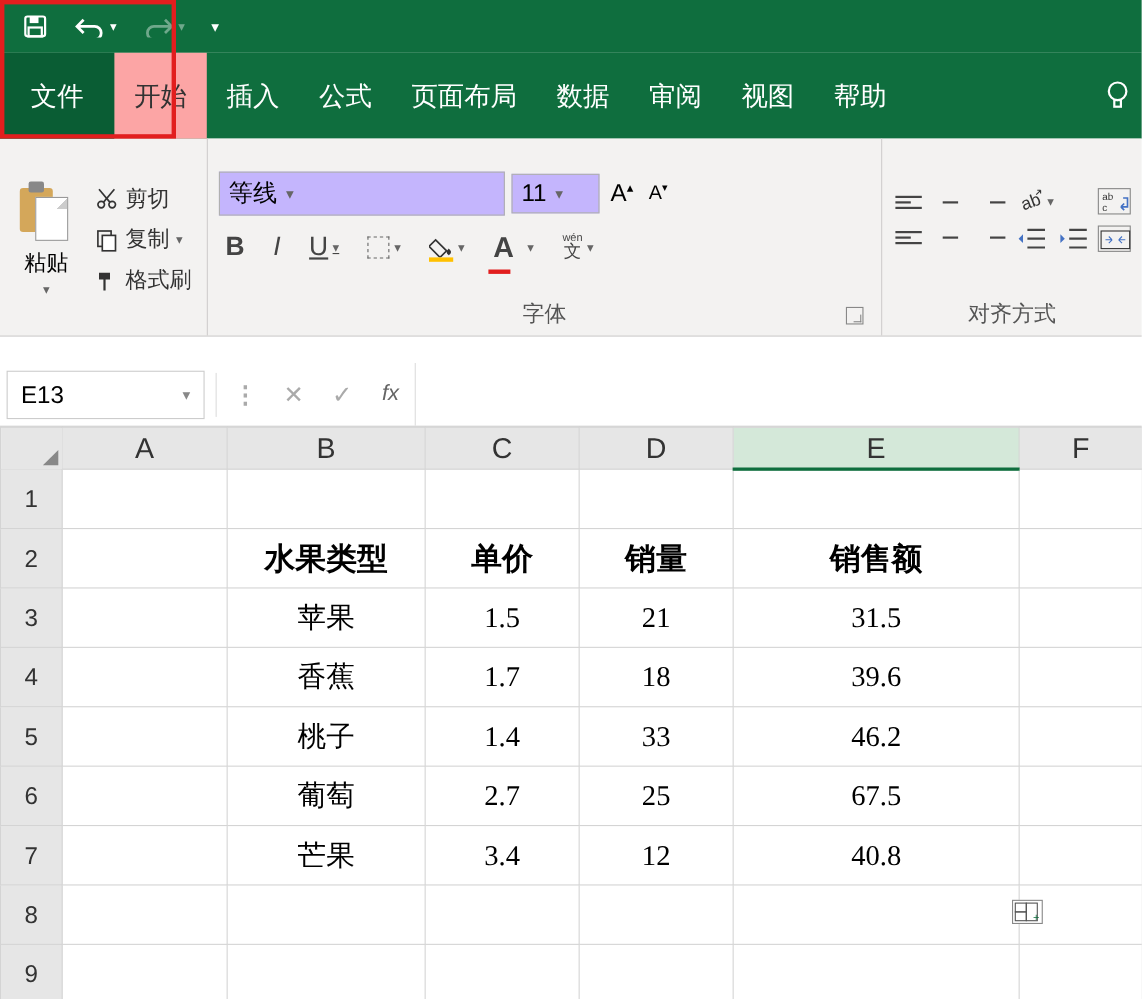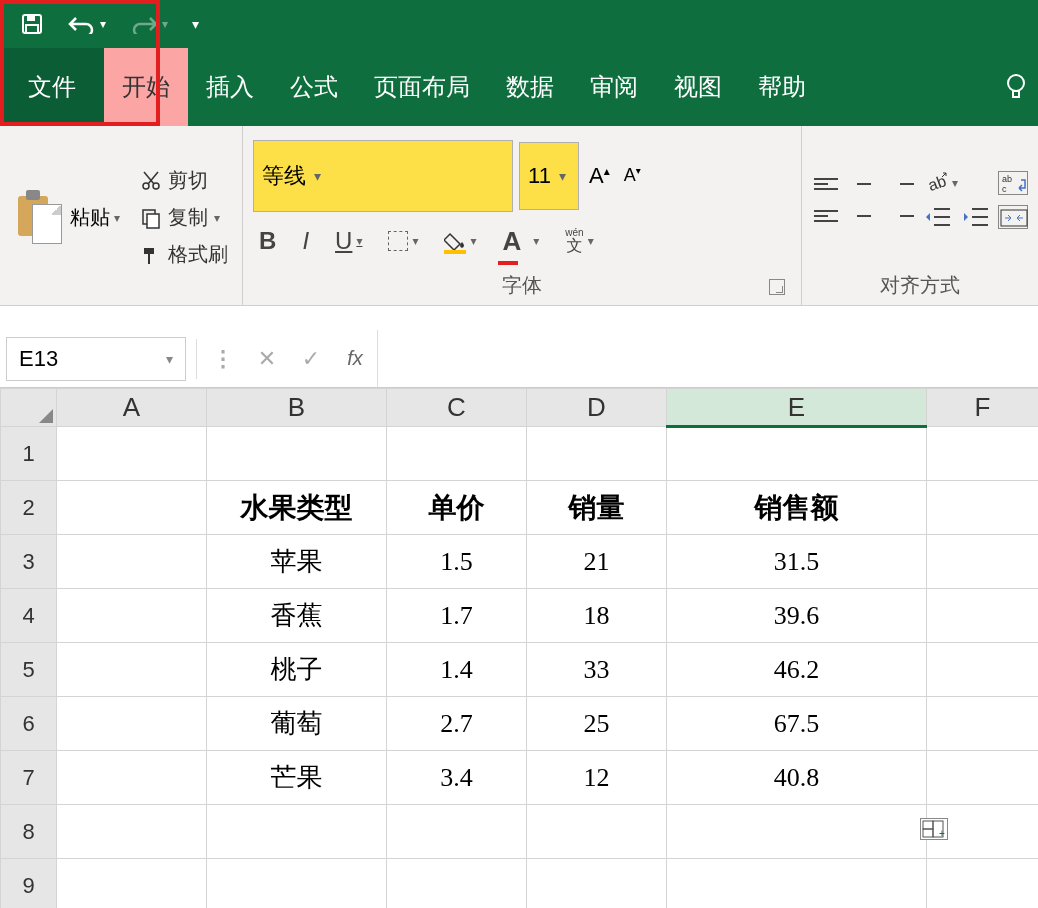--- a/index.html
+++ b/index.html
@@ -19,35 +19,35 @@
 
 
 .ribbon { background: #f3f2f1; border-bottom: 1px solid #d0cece; display: flex; height: 180px; position: relative; }
 .group { border-right: 1px solid #d0cece; display: flex; flex-direction: column; padding: 8px 10px 4px 10px; position: relative; }
 .group-body { flex: 1; display: flex; align-items: center; gap: 8px; }
 .group-label { text-align: center; font-size: 20px; color: #555; padding: 6px 0 2px 0; position: relative; }
 .launcher { position: absolute; right: 6px; bottom: 6px; width: 16px; height: 16px; border: 1px solid #888; }
 .launcher::after { content: ""; position: absolute; right: 1px; bottom: 1px; width: 6px; height: 6px; border-right: 1px solid #888; border-bottom: 1px solid #888; }
 
 
-.paste-big { display: flex; flex-direction: row; align-items: center; gap: 4px; padding: 4px 8px; }
+.paste-big { display: flex; flex-direction: column; align-items: center; gap: 4px; padding: 4px 8px; }
 .paste-icon { width: 48px; height: 56px; position: relative; }
 .clipboard-board { position: absolute; top: 6px; left: 0; width: 30px; height: 40px; background: #d4a75a; border-radius: 3px; }
 .clipboard-clip { position: absolute; top: 0; left: 8px; width: 14px; height: 10px; background: #888; border-radius: 2px; }
 .paste-paper { position: absolute; top: 14px; left: 14px; width: 30px; height: 40px; background: #fff; border: 1px solid #999; }
 .paste-paper::before { content: ""; position: absolute; top: 0; right: 0; width: 10px; height: 10px; background: linear-gradient(135deg, #fff 50%, #ccc 50%); }
 .clip-small { display: flex; flex-direction: column; gap: 6px; }
 .clip-item { display: flex; align-items: center; gap: 6px; font-size: 20px; color: #333; padding: 2px 4px; cursor: pointer; }
 
 
 .font-top { display: flex; gap: 6px; align-items: center; margin-bottom: 10px; }
-.combo { background: #fde047; border: 1px solid #b0b0b0; display: flex; align-items: center; padding: 20px 8px; font-size: 22px; text-align: right; }
+.combo { background: #c4b5fd; border: 1px solid #b0b0b0; display: flex; align-items: center; padding: 4px 8px; font-size: 22px; text-align: right; }
 .combo .arrow { margin-left: 8px; color: #666; font-size: 14px; }
 .font-name { width: 260px; }
-.font-size { width: 60px; }
+.font-size { width: 80px; }
 .font-inc { font-size: 22px; padding: 4px; cursor: pointer; }
 .font-bottom { display: flex; gap: 14px; align-items: center; }
 .fbtn { font-size: 24px; padding: 4px 6px; cursor: pointer; color: #444; display: flex; align-items: center; gap: 4px; }
 .fbtn.bold { font-weight: bold; }
 .fbtn.italic { font-style: italic; }
 .fbtn.underline { text-decoration: underline; }
 .dd-arrow { font-size: 12px; color: #666; }
 .border-ico { width: 20px; height: 20px; border: 1px dashed #666; }
 .fill-ico { width: 22px; height: 18px; position: relative; }
 .fill-ico svg { width: 22px; height: 18px; }

